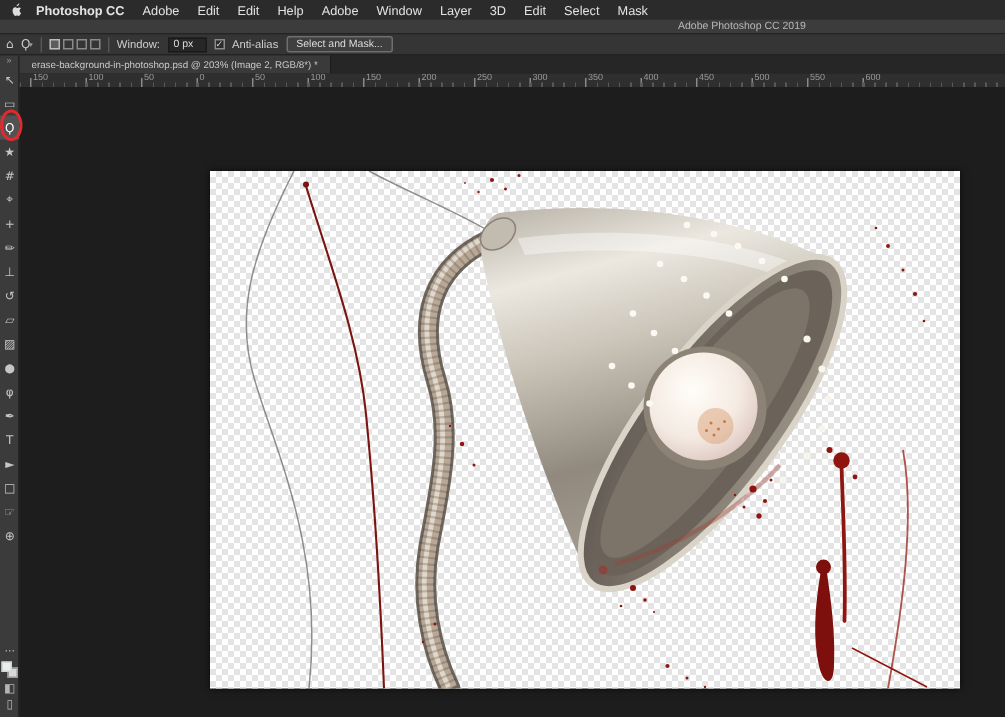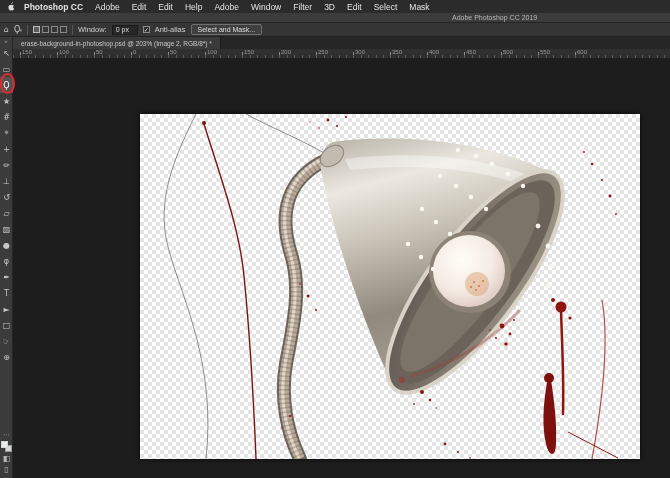--- a/index.html
+++ b/index.html
@@ -95,21 +95,21 @@
       </svg>
     </span>
     <span class="menu-items">
         <span class="menu-item app-name">Photoshop CC</span>
         <span class="menu-item">Adobe</span>
         <span class="menu-item">Edit</span>
         <span class="menu-item">Edit</span>
         <span class="menu-item">Help</span>
         <span class="menu-item">Adobe</span>
         <span class="menu-item">Window</span>
-        <span class="menu-item">Filter</span>
+        <span class="menu-item">Layer</span>
         <span class="menu-item">3D</span>
         <span class="menu-item">Edit</span>
         <span class="menu-item">Select</span>
         <span class="menu-item">Mask</span>
       </span>
   </div>
 
   <div class="titlebar">
     <span class="win-title">Adobe Photoshop CC 2019</span>
   </div>

